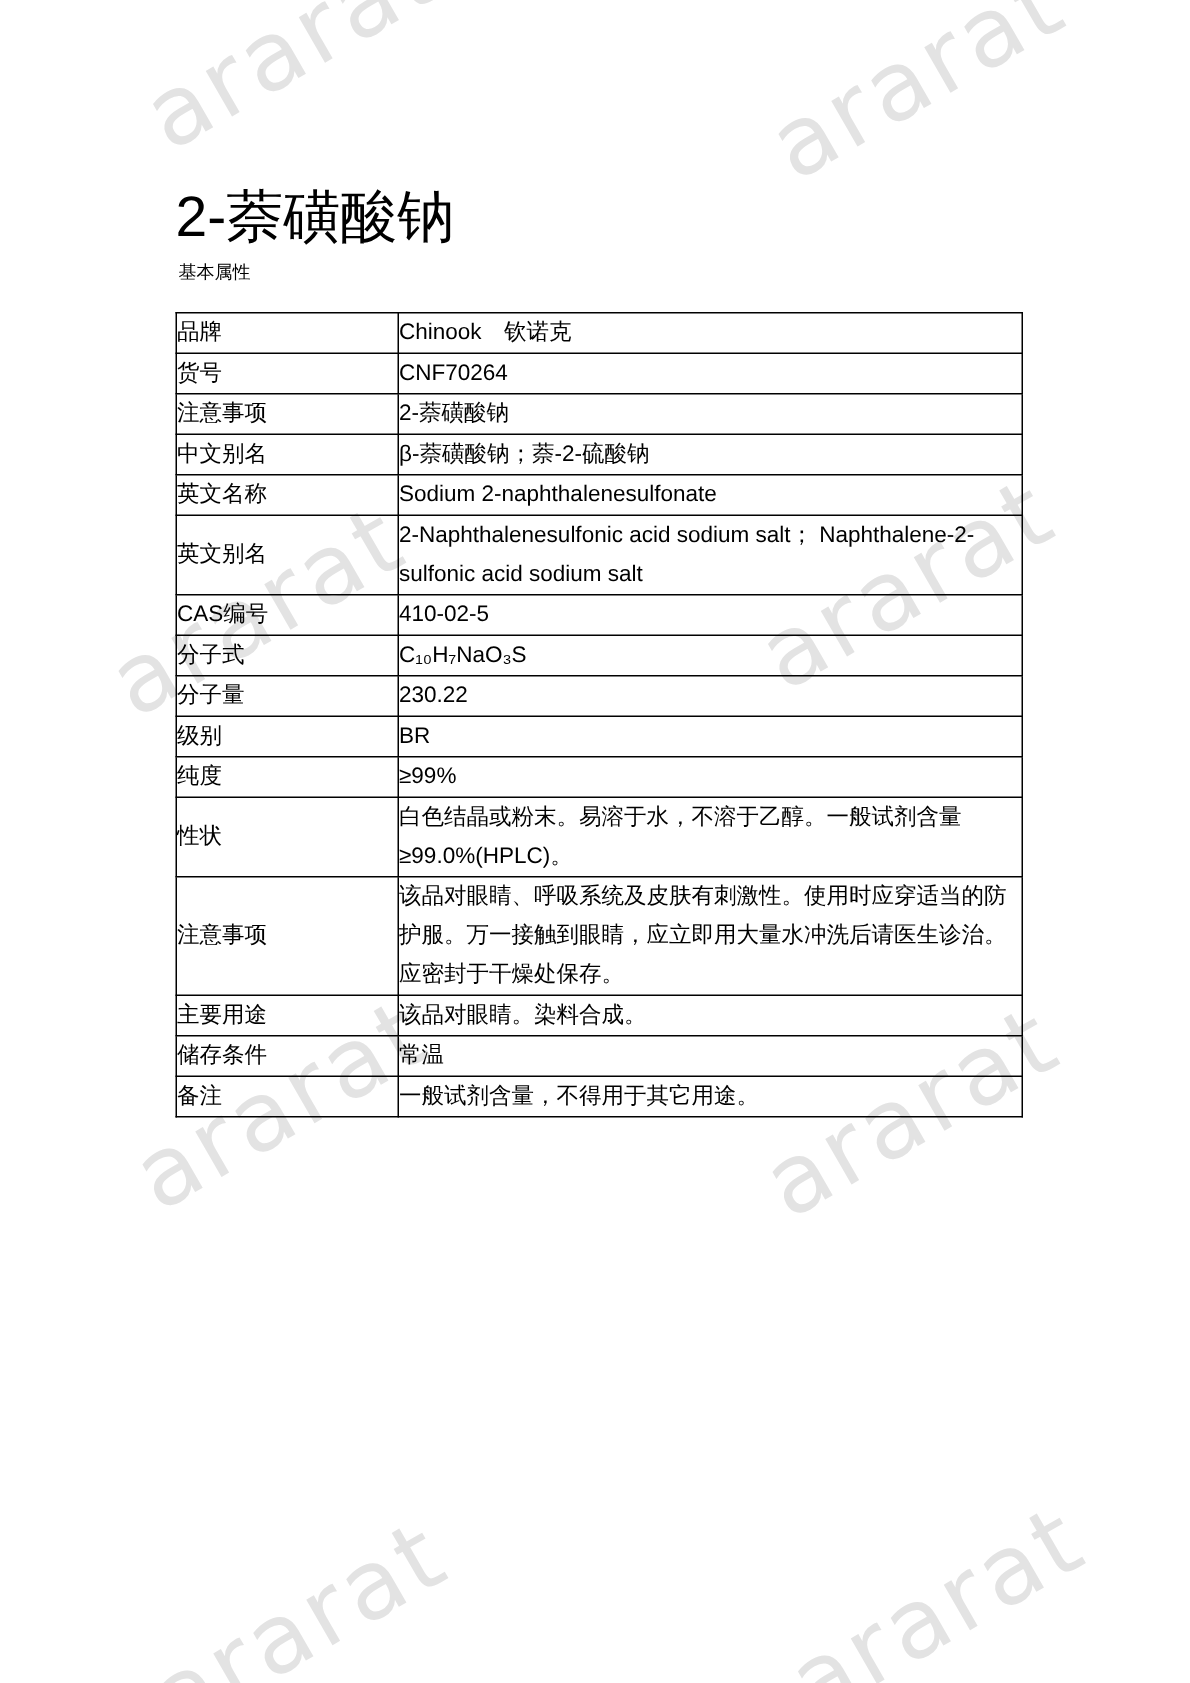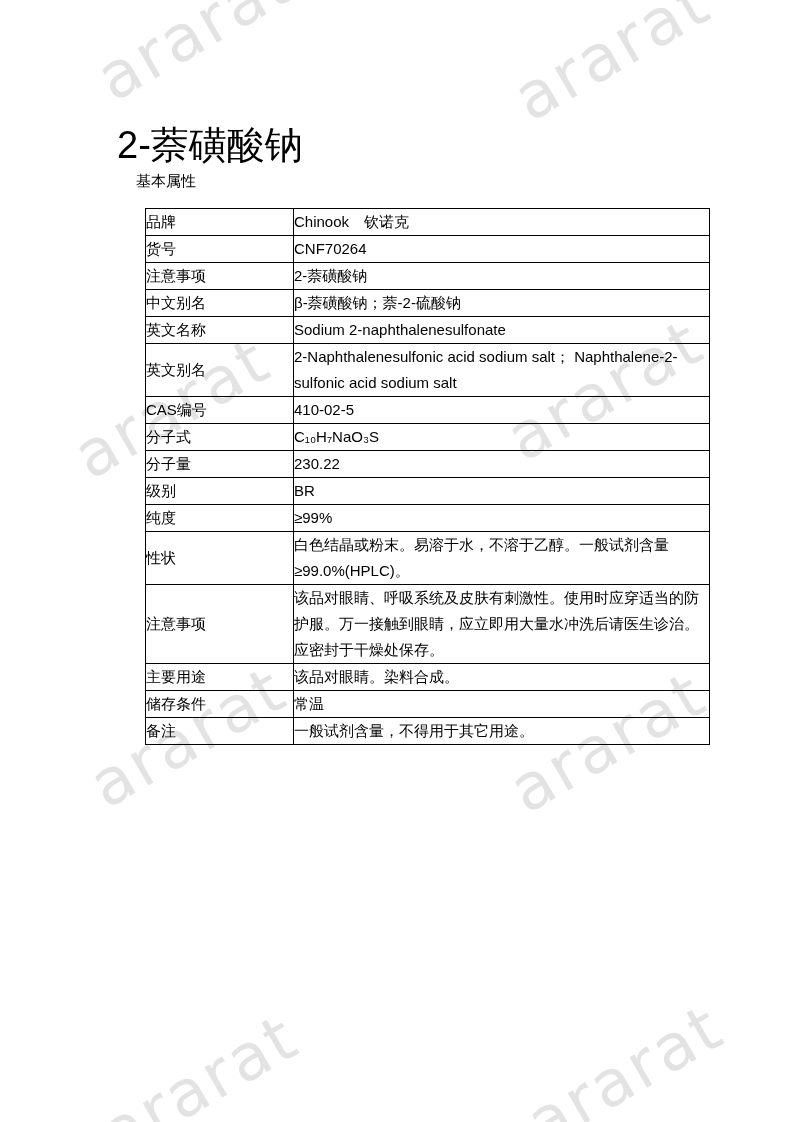--- a/index.html
+++ b/index.html
@@ -24,33 +24,32 @@
   }
   .title{
     position:absolute;
     left:117px;top:97px;
     font-size:38px;line-height:46px;
     font-weight:400;
     z-index:1;
   }
   .section-heading{
     position:absolute;
-    left:136px;top:171px;
-    font-size:15px;line-height:20px;
+    left:119px;top:171px;
+    font-size:12px;line-height:20px;
     z-index:1;
   }
   table.props{
     position:absolute;
     left:117px;top:208px;
     width:565px;
     border-collapse:collapse;
     table-layout:fixed;
     background:transparent;
     z-index:1;
-    margin-left:28px;
   }
   col.c1{width:148px;}
   table.props td{
     border:1px solid #000;
     font-size:15px;
     line-height:26px;
     vertical-align:middle;
     padding:0;
     word-wrap:break-word;
   }

